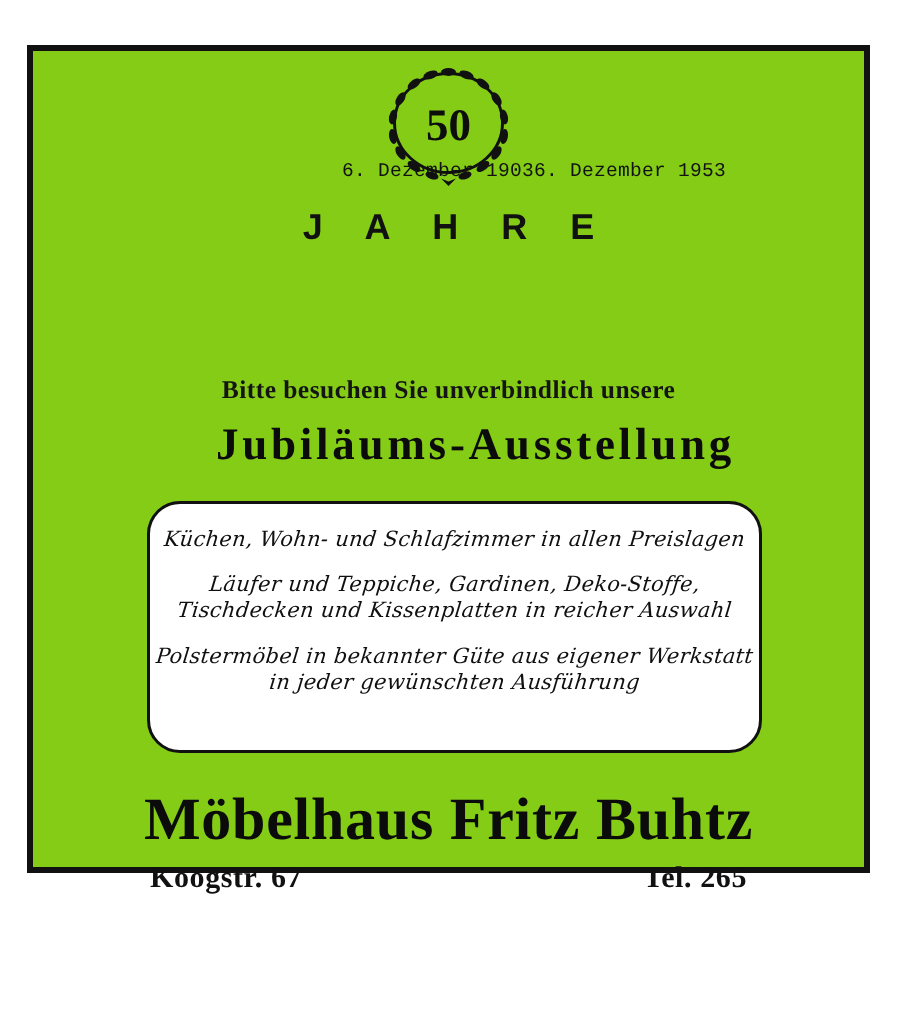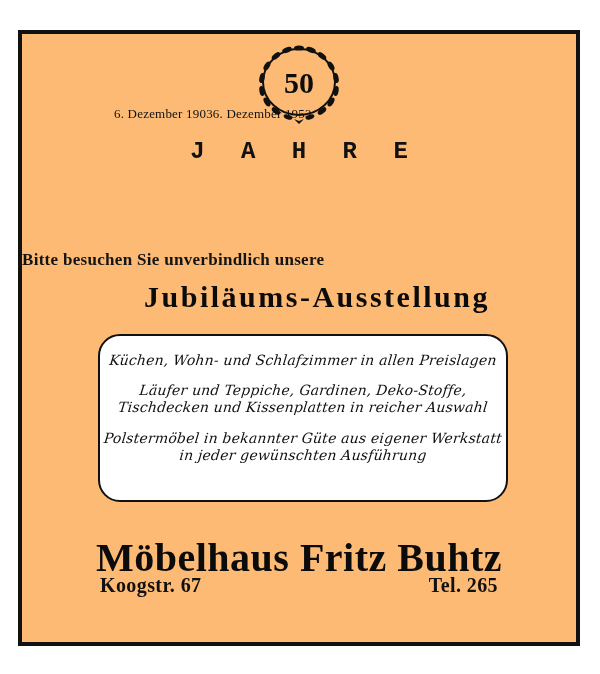--- a/index.html
+++ b/index.html
@@ -17,24 +17,24 @@
     position: relative;
     width: 600px;
     height: 674px;
     background: #ffffff;
   }
   .ad-frame {
     position: absolute;
     left: 18px;
     top: 30px;
     width: 562px;
-    height: 616px;
+    height: 552px;
     border: 4px solid #111111;
     box-sizing: border-box;
-    background: #fdba74;
+    background: #84cc16;
   }
   .inner {
     position: relative;
     width: 100%;
     height: 100%;
   }
 
   
   .wreath-wrap {
     position: absolute;
@@ -45,35 +45,35 @@
     height: 84px;
   }
   .wreath-wrap svg { display: block; }
 
   .dates-row {
     position: absolute;
     top: 72px;
     left: 0;
     right: 0;
     display: flex;
-    justify-content: flex-start;
+    justify-content: flex-end;
     padding: 0 92px;
     box-sizing: border-box;
-    font-family: Liberation Serif, serif;
+    font-family: Liberation Mono, monospace;
     font-size: 13px;
     color: #111111;
     letter-spacing: 0.2px;
   }
   .jahre {
     position: absolute;
     top: 104px;
     left: 0;
     right: 0;
     text-align: center;
-    font-family: Liberation Mono, monospace;
+    font-family: Liberation Sans, sans-serif;
     font-weight: bold;
     font-size: 24px;
     letter-spacing: 11px;
     color: #111111;
     text-indent: 11px;
   }
   .headline {
     position: absolute;
     top: 140px;
     left: 0;
@@ -84,20 +84,21 @@
     font-size: 52px;
     line-height: 60px;
     letter-spacing: 0.5px;
     color: #0b0b0b;
   }
   .subline {
     position: absolute;
     top: 216px;
     left: 0;
     right: 0;
+    text-align: center;
     font-family: "Liberation Serif", serif;
     font-weight: bold;
     font-size: 17px;
     letter-spacing: 0.3px;
     color: #141414;
   }
   .exhibition {
     position: absolute;
     top: 246px;
     left: 0;
@@ -148,21 +149,20 @@
     position: absolute;
     top: 488px;
     left: 0;
     right: 0;
     text-align: center;
     font-family: "Liberation Serif", serif;
     font-weight: bold;
     font-size: 40px;
     letter-spacing: 0.5px;
     color: #0b0b0b;
-    margin-top: 12px;
   }
   .footer-contact {
     position: absolute;
     top: 540px;
     left: 0;
     right: 0;
     display: flex;
     justify-content: space-between;
     padding: 0 78px;
     box-sizing: border-box;

